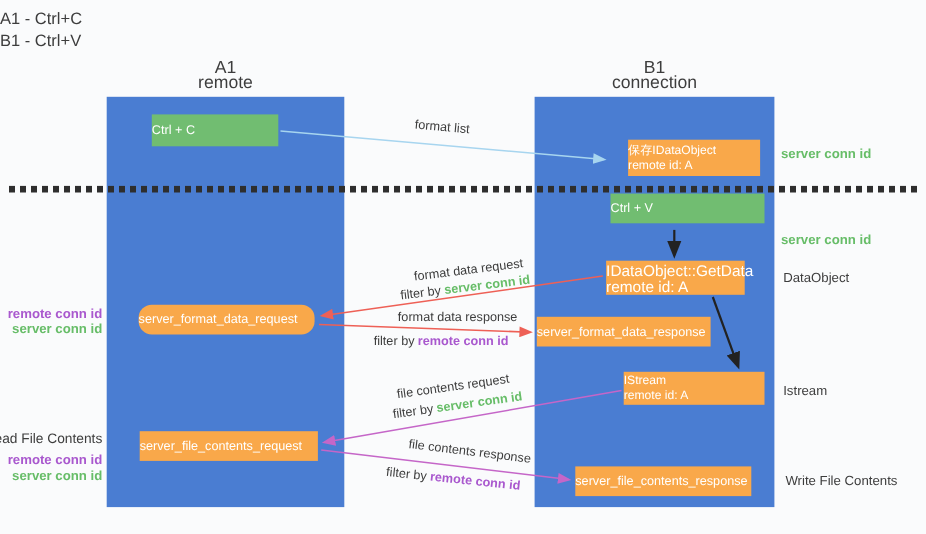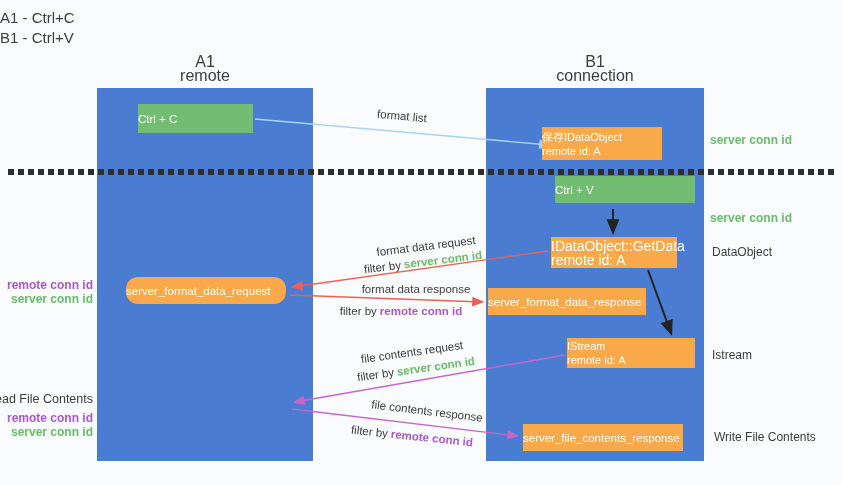--- a/index.html
+++ b/index.html
@@ -89,40 +89,43 @@
     <line x1="548" y1="251" x2="293" y2="287" style="stroke:var(--arrow-red,#ee6056)" stroke-width="1.4" marker-end="url(#ah-red)"></line>
     <line x1="290" y1="295" x2="482" y2="302" style="stroke:var(--arrow-red,#ee6056)" stroke-width="1.4" marker-end="url(#ah-red)"></line>
     <line x1="648" y1="270" x2="671" y2="333" style="stroke:var(--arrow-black,#222222)" stroke-width="2" marker-end="url(#ah-black)"></line>
     <line x1="565" y1="355" x2="295" y2="402" style="stroke:var(--arrow-magenta,#c566c8)" stroke-width="1.4" marker-end="url(#ah-mag)"></line>
     <line x1="292" y1="409" x2="517" y2="436" style="stroke:var(--arrow-magenta,#c566c8)" stroke-width="1.4" marker-end="url(#ah-mag)"></line>
   </svg>
 
   <div class="node green" style="left:138px; top:104px; width:115px; height:29px;">
     <div>Ctrl + C</div>
   </div>
-  <div class="node orange" style="left:542px; top:127px; width:120px; height:33px; font-size:11px;">
+  <div class="node orange" style="left:571px; top:127px; width:120px; height:33px; font-size:11px;">
     <div>保存IDataObject</div>
     <div>remote id: A</div>
   </div>
   <div class="node green" style="left:555px; top:176px; width:140px; height:27px;">
     <div>Ctrl + V</div>
   </div>
   <div class="node orange" style="left:551px; top:237px; width:126px; height:31px; font-size:14px;">
     <div>IDataObject::GetData</div>
     <div>remote id: A</div>
   </div>
   <div class="node orange" style="left:126px; top:277px; width:160px; height:27px;border-radius:12px;">
     <div>server_format_data_request</div>
   </div>
   <div class="node orange" style="left:488px; top:288px; width:158px; height:27px;">
     <div>server_format_data_response</div>
   </div>
   <div class="node orange" style="left:567px; top:338px; width:128px; height:30px; font-size:11px;">
     <div>IStream</div>
     <div>remote id: A</div>
+  </div>
+  <div class="node orange" style="left:127px; top:392px; width:162px; height:27px;">
+    <div>server_file_contents_request</div>
   </div>
   <div class="node orange" style="left:523px; top:424px; width:160px; height:27px;">
     <div>server_file_contents_response</div>
   </div>
 
   <div class="edge-label" style="left:402px; top:116px; transform:translate(-50%,-50%) rotate(5deg);">format list</div>
 
   <div class="edge-label" style="left:426px; top:246px; transform:translate(-50%,-50%) rotate(-7deg);">format data request</div>
   <div class="edge-label" style="left:423px; top:262px; transform:translate(-50%,-50%) rotate(-7deg);">
     <span>filter by</span><span class="key-green">server conn id</span>

